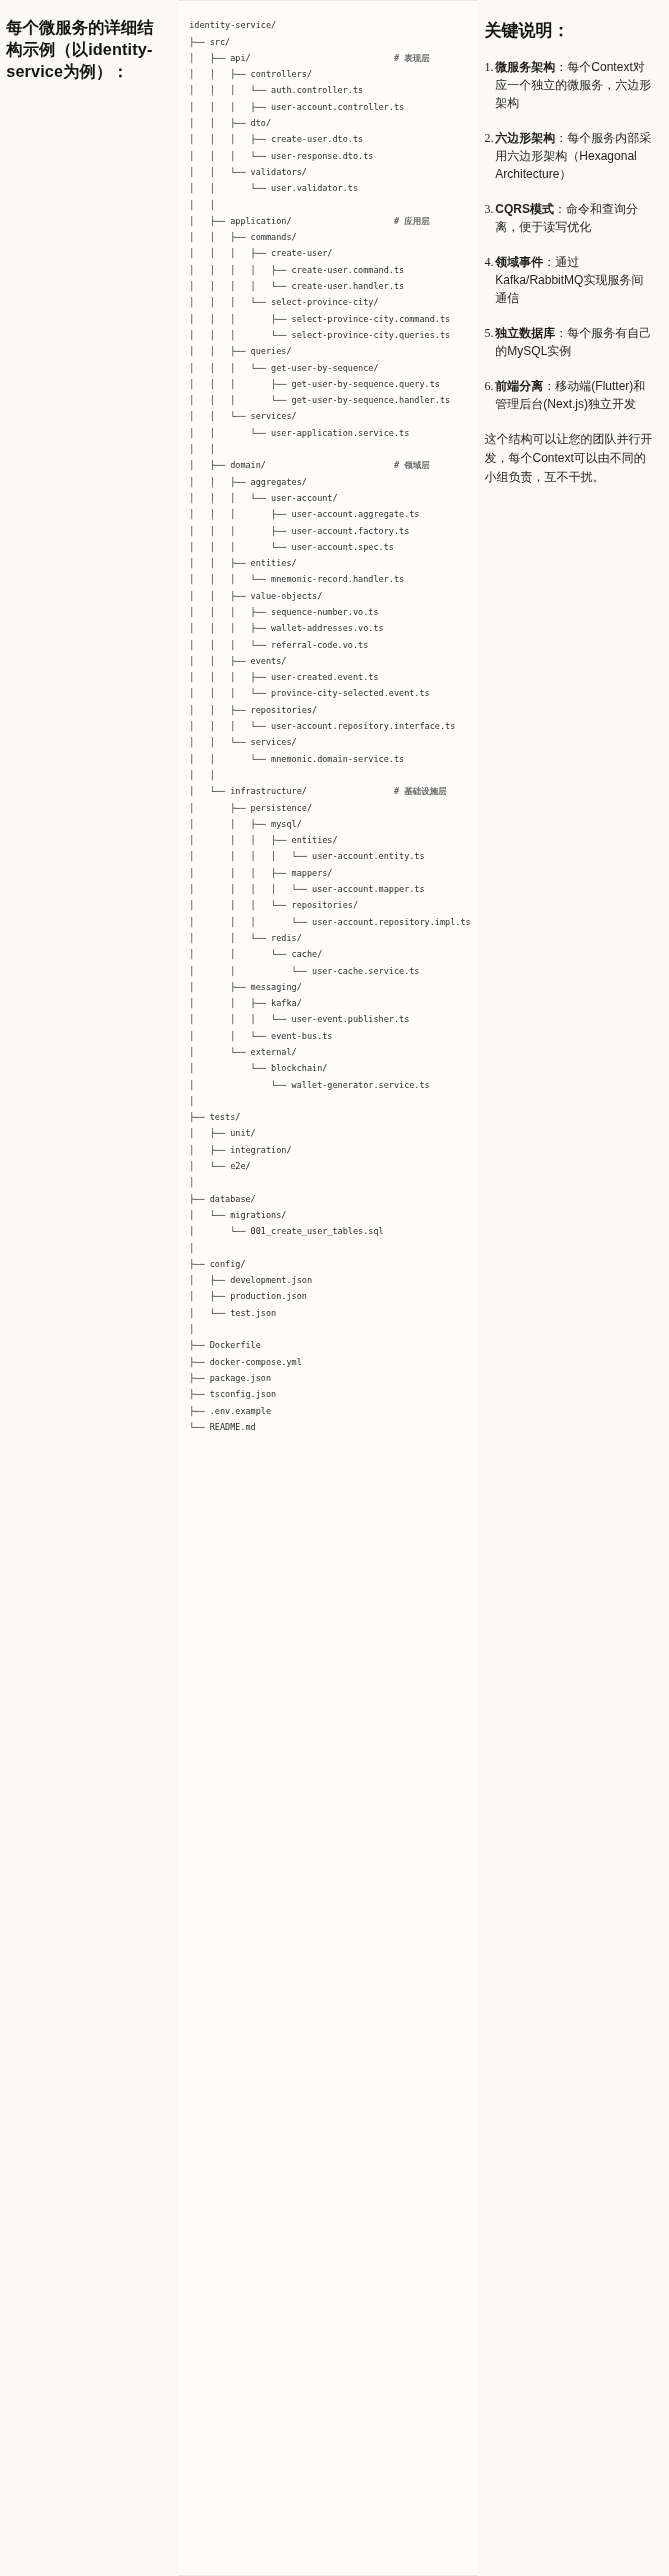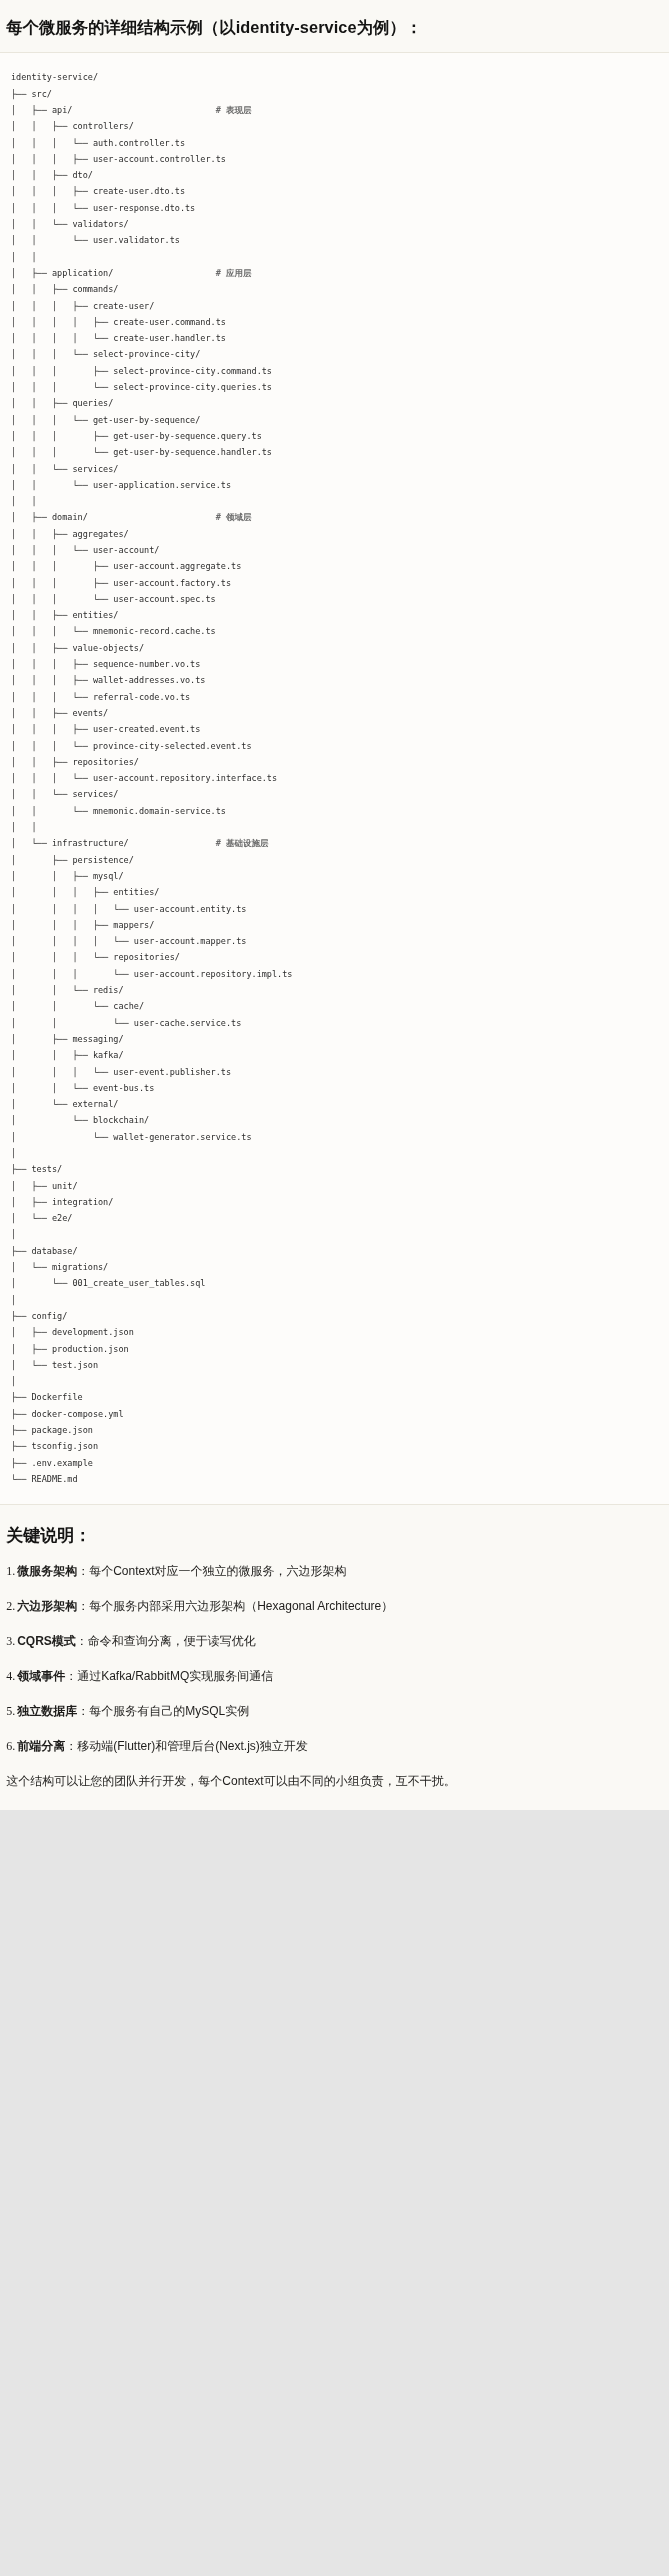--- a/index.html
+++ b/index.html
@@ -10,23 +10,22 @@
   }
   body {
     width: 669px;
     font-family: "Liberation Sans", sans-serif;
     color: #1f1e1c;
     -webkit-font-smoothing: antialiased;
   }
   .page {
     width: 669px;
     min-height: 2576px;
-    background: #e5e5e5;
+    background: #0f766e;
     display: flex;
-    flex-direction: column;
   }
 
   
   .title-bar {
     padding: 16.3px 15px 13.8px 6.3px;
     background: #faf9f5;
   }
   .title-text {
     font-size: 16.3px;
     font-weight: bold;
@@ -144,21 +143,21 @@
         <div class="code-line"><span>│   │   └── services/</span></div>
         <div class="code-line"><span>│   │       └── user-application.service.ts</span></div>
         <div class="code-line"><span>│   │</span></div>
         <div class="code-line"><span>│   ├── domain/</span><span>                         </span><span class="cmt"># 领域层</span></div>
         <div class="code-line"><span>│   │   ├── aggregates/</span></div>
         <div class="code-line"><span>│   │   │   └── user-account/</span></div>
         <div class="code-line"><span>│   │   │       ├── user-account.aggregate.ts</span></div>
         <div class="code-line"><span>│   │   │       ├── user-account.factory.ts</span></div>
         <div class="code-line"><span>│   │   │       └── user-account.spec.ts</span></div>
         <div class="code-line"><span>│   │   ├── entities/</span></div>
-        <div class="code-line"><span>│   │   │   └── mnemonic-record.cache.ts</span></div>
+        <div class="code-line"><span>│   │   │   └── mnemonic-record.handler.ts</span></div>
         <div class="code-line"><span>│   │   ├── value-objects/</span></div>
         <div class="code-line"><span>│   │   │   ├── sequence-number.vo.ts</span></div>
         <div class="code-line"><span>│   │   │   ├── wallet-addresses.vo.ts</span></div>
         <div class="code-line"><span>│   │   │   └── referral-code.vo.ts</span></div>
         <div class="code-line"><span>│   │   ├── events/</span></div>
         <div class="code-line"><span>│   │   │   ├── user-created.event.ts</span></div>
         <div class="code-line"><span>│   │   │   └── province-city-selected.event.ts</span></div>
         <div class="code-line"><span>│   │   ├── repositories/</span></div>
         <div class="code-line"><span>│   │   │   └── user-account.repository.interface.ts</span></div>
         <div class="code-line"><span>│   │   └── services/</span></div>

